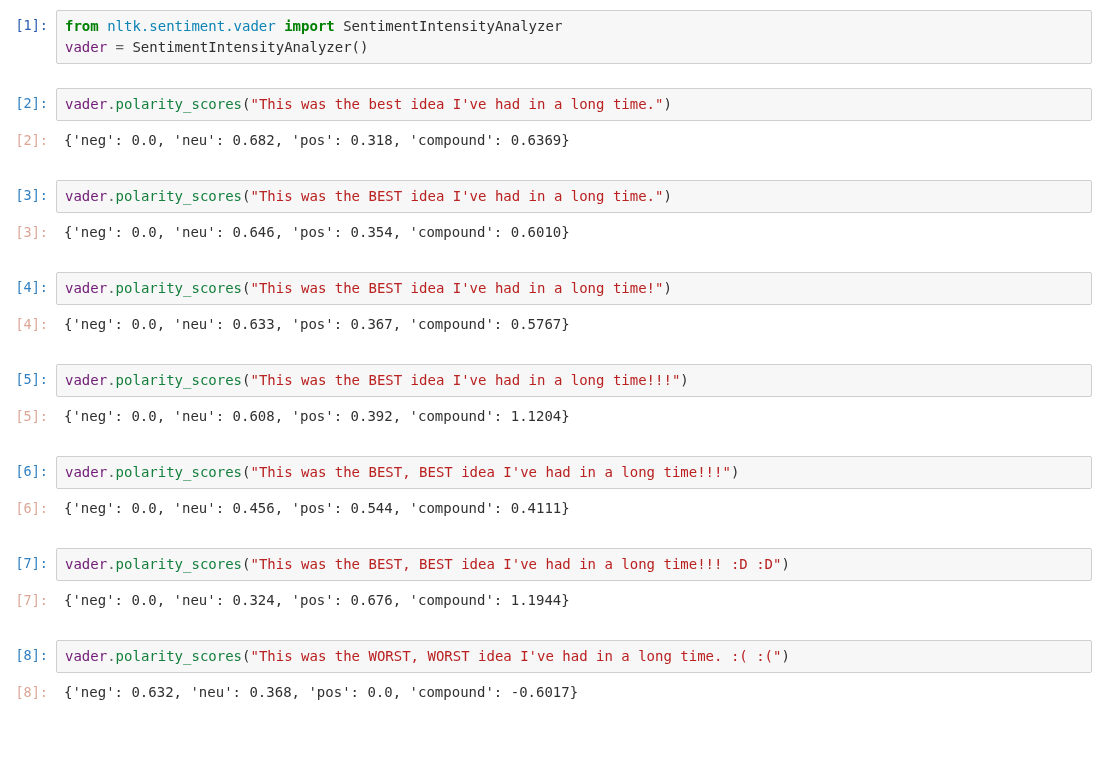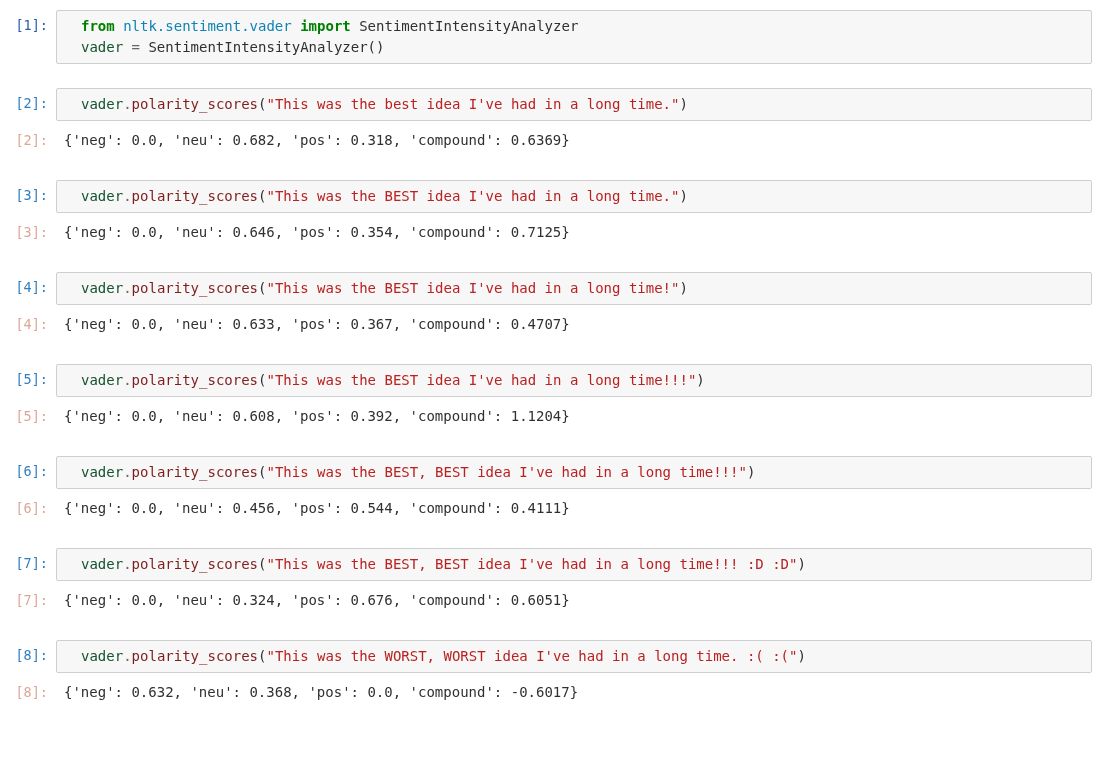--- a/index.html
+++ b/index.html
@@ -27,35 +27,35 @@
     font-size: 13.5px;
   }
   .prompt-in { color: #307fc1; }
   .prompt-in.first { color: #2a5db0; font-weight: 500; }
   .prompt-out { color: #bf5b3d; opacity: 0.55; }
   .inarea {
     flex: 1;
     background: #f7f7f7;
     border: 1px solid #cfcfcf;
     border-radius: 2px;
-    padding: 5px 24px;
+    padding: 5px 8px;
     margin-right: 8px;
   }
   .outarea {
     flex: 1;
     padding: 5px 8px;
     margin-right: 8px;
   }
   .codeline { white-space: pre; font-family: "DejaVu Sans Mono", "Menlo", monospace; }
   .k-from, .k-import { color: #008000; font-weight: bold; }
   .mod { color: #0e84b5; }
   .cls { color: #303030; }
   .op { color: #666; }
-  .obj { color: #14532d; }
-  .meth { color: #7f1d1d; }
+  .obj { color: #701a75; }
+  .meth { color: #15803d; }
   .paren { color: #303030; }
   .str { color: #ba2121; }
   .gap { height: 16px; }
 </style>
 </head>
 <body>
 
 <div id="notebook">
     <div class="cell">
       <div class="prompt prompt-in first">[1]:</div>
@@ -80,34 +80,34 @@
     <div class="gap"></div>
     <div class="cell">
       <div class="prompt prompt-in">[3]:</div>
       <div class="inarea">
         <div class="codeline"><span class="obj">vader</span><span class="op">.</span><span class="meth">polarity_scores</span><span class="paren">(</span><span class="str">"This was the BEST idea I've had in a long time."</span><span class="paren">)</span></div>
       </div>
     </div>
     <div class="cell">
       <div class="prompt prompt-out">[3]:</div>
       <div class="outarea">
-        <div class="codeline">{'neg': 0.0, 'neu': 0.646, 'pos': 0.354, 'compound': 0.7125}</div>
+        <div class="codeline">{'neg': 0.0, 'neu': 0.646, 'pos': 0.354, 'compound': 0.6010}</div>
       </div>
     </div>
     <div class="gap"></div>
     <div class="cell">
       <div class="prompt prompt-in">[4]:</div>
       <div class="inarea">
         <div class="codeline"><span class="obj">vader</span><span class="op">.</span><span class="meth">polarity_scores</span><span class="paren">(</span><span class="str">"This was the BEST idea I've had in a long time!"</span><span class="paren">)</span></div>
       </div>
     </div>
     <div class="cell">
       <div class="prompt prompt-out">[4]:</div>
       <div class="outarea">
-        <div class="codeline">{'neg': 0.0, 'neu': 0.633, 'pos': 0.367, 'compound': 0.4707}</div>
+        <div class="codeline">{'neg': 0.0, 'neu': 0.633, 'pos': 0.367, 'compound': 0.5767}</div>
       </div>
     </div>
     <div class="gap"></div>
     <div class="cell">
       <div class="prompt prompt-in">[5]:</div>
       <div class="inarea">
         <div class="codeline"><span class="obj">vader</span><span class="op">.</span><span class="meth">polarity_scores</span><span class="paren">(</span><span class="str">"This was the BEST idea I've had in a long time!!!"</span><span class="paren">)</span></div>
       </div>
     </div>
     <div class="cell">
@@ -132,21 +132,21 @@
     <div class="gap"></div>
     <div class="cell">
       <div class="prompt prompt-in">[7]:</div>
       <div class="inarea">
         <div class="codeline"><span class="obj">vader</span><span class="op">.</span><span class="meth">polarity_scores</span><span class="paren">(</span><span class="str">"This was the BEST, BEST idea I've had in a long time!!! :D :D"</span><span class="paren">)</span></div>
       </div>
     </div>
     <div class="cell">
       <div class="prompt prompt-out">[7]:</div>
       <div class="outarea">
-        <div class="codeline">{'neg': 0.0, 'neu': 0.324, 'pos': 0.676, 'compound': 0.6051}</div>
+        <div class="codeline">{'neg': 0.0, 'neu': 0.324, 'pos': 0.676, 'compound': 1.1944}</div>
       </div>
     </div>
     <div class="gap"></div>
     <div class="cell">
       <div class="prompt prompt-in">[8]:</div>
       <div class="inarea">
         <div class="codeline"><span class="obj">vader</span><span class="op">.</span><span class="meth">polarity_scores</span><span class="paren">(</span><span class="str">"This was the WORST, WORST idea I've had in a long time. :( :("</span><span class="paren">)</span></div>
       </div>
     </div>
     <div class="cell">

